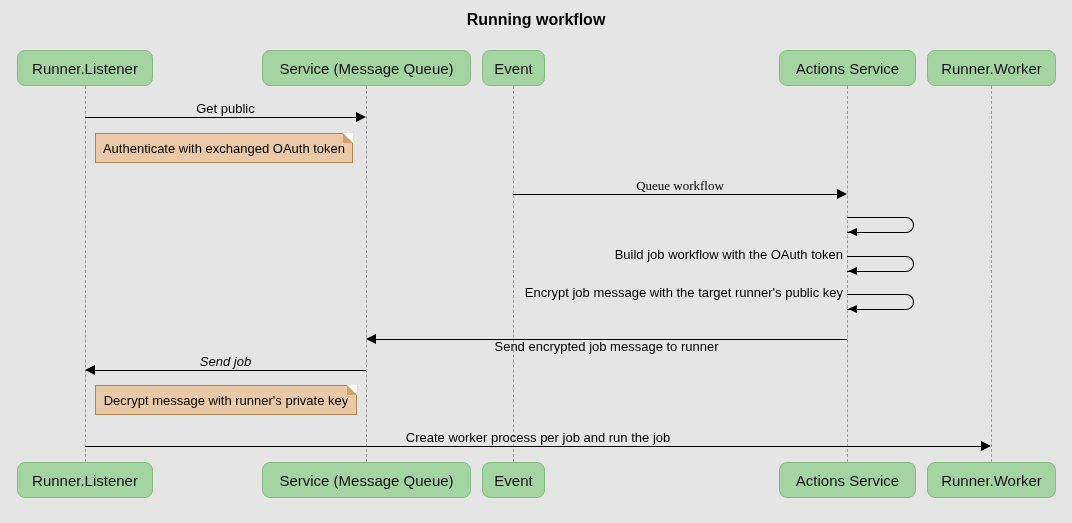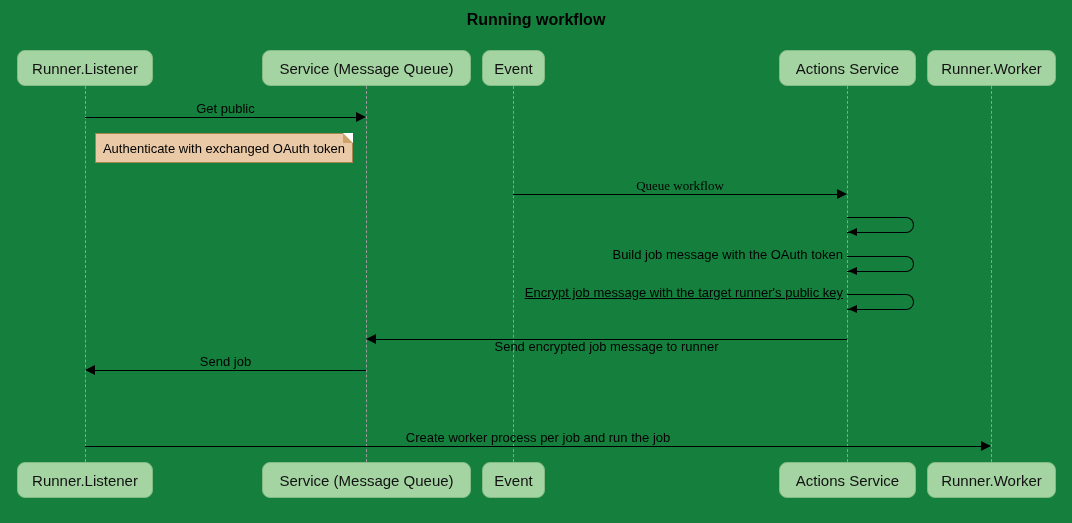--- a/index.html
+++ b/index.html
@@ -1,18 +1,18 @@
 <!DOCTYPE html>
 <html><head>
 <meta charset="utf-8">
 <style>
   html,body { margin:0; padding:0; background:#ffffff; }
   #canvas {
     position:relative; width:1072px; height:523px;
-    background:#15803d; overflow:hidden;
+    background:#e5e5e5; overflow:hidden;
     font-family:"Liberation Sans", sans-serif; color:#111;
   }
   .title {
     position:absolute; top:11px; left:0; width:1072px;
     text-align:center; font-size:16px; font-weight:bold; color:#000;
   }
   .lifeline {
     position:absolute; top:86px; height:376px; width:0;
     border-left:1px dashed #9a9a9a;
   }
@@ -101,36 +101,40 @@
     <span class="fold"></span>
   </div>
 
   <div class="msg-label" style="left:513px; top:179px; width:334px;font-family:Liberation Serif, serif;">Queue workflow</div>
   <div class="msg-line" style="left:513px; top:194px; width:324px;"></div>
   <div class="arrow-r" style="left:837px; top:189px;"></div>
 
   <div class="self-arc" style="left:847px; top:217px;"></div>
   <div class="self-arrow" style="left:848px; top:228px;"></div>
 
-  <div class="msg-label right" style="left:443px; top:248px; width:400px;">Build job message with the OAuth token</div>
+  <div class="msg-label right" style="left:443px; top:248px; width:400px;">Build job workflow with the OAuth token</div>
   <div class="self-arc" style="left:847px; top:256px;"></div>
   <div class="self-arrow" style="left:848px; top:267px;"></div>
 
-  <div class="msg-label right" style="left:443px; top:286px; width:400px;text-decoration:underline;">Encrypt job message with the target runner's public key</div>
+  <div class="msg-label right" style="left:443px; top:286px; width:400px;">Encrypt job message with the target runner's public key</div>
   <div class="self-arc" style="left:847px; top:294px;"></div>
   <div class="self-arrow" style="left:848px; top:305px;"></div>
 
   <div class="msg-label" style="left:366px; top:340px; width:481px;">Send encrypted job message to runner</div>
   <div class="msg-line" style="left:376px; top:339px; width:471px;"></div>
   <div class="arrow-l" style="left:366px; top:334px;"></div>
 
-  <div class="msg-label" style="left:85px; top:355px; width:281px;">Send job</div>
+  <div class="msg-label" style="left:85px; top:355px; width:281px;font-style:italic;">Send job</div>
   <div class="msg-line" style="left:95px; top:370px; width:271px;"></div>
   <div class="arrow-l" style="left:85px; top:365px;"></div>
 
+  <div class="note" style="left:95px; top:385px; width:262px;">
+    <span>Decrypt message with runner's private key</span>
+    <span class="fold"></span>
+  </div>
 
   <div class="msg-label" style="left:85px; top:431px; width:906px;">Create worker process per job and run the job</div>
   <div class="msg-line" style="left:85px; top:446px; width:896px;"></div>
   <div class="arrow-r" style="left:981px; top:441px;"></div>
 
   <div class="actor" style="left:17px;  top:462px; width:136px;">
       <span>Runner.Listener</span>
     </div>
   <div class="actor" style="left:262px; top:462px; width:209px;">
       <span>Service (Message Queue)</span>

